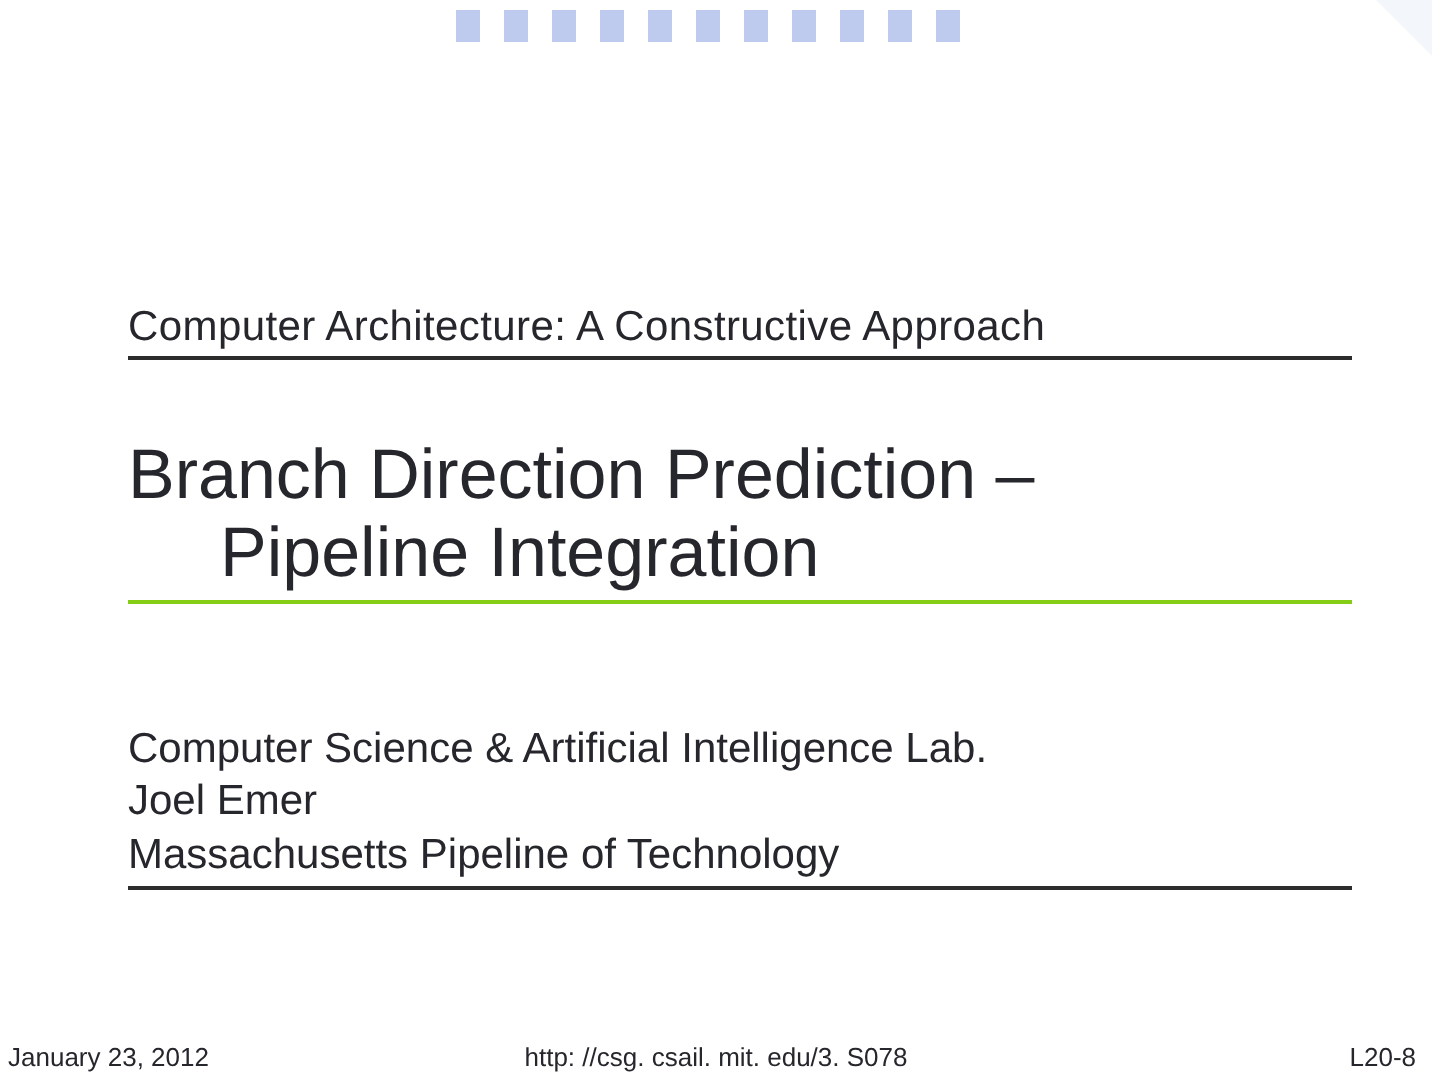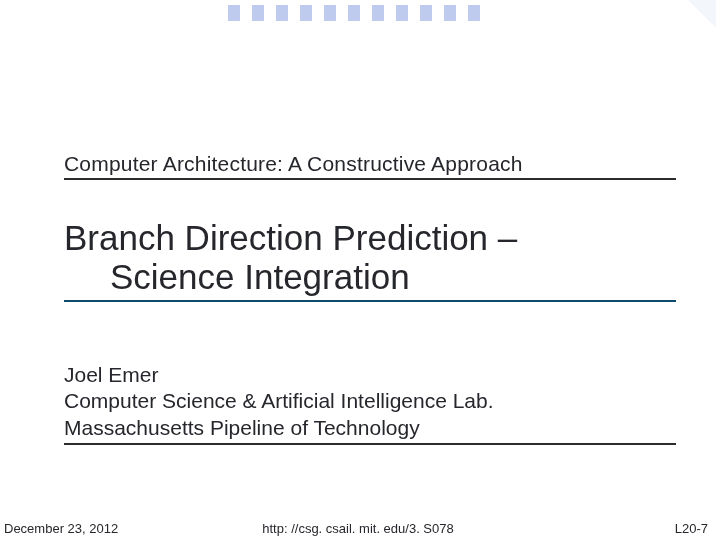--- a/index.html
+++ b/index.html
@@ -53,21 +53,21 @@
     padding-bottom: 2px;
     letter-spacing: 0.2px;
   }
   .title-block {
     position: absolute;
     top: 218px;
     left: 64px;
     right: 40px;
     font-size: 35px;
     line-height: 1.12;
-    border-bottom: 2px solid #0c4a6e;
+    border-bottom: 2px solid #84cc16;
     padding-bottom: 4px;
   }
   .title-block .line2 {
     padding-left: 46px;
   }
   .author-block {
     position: absolute;
     top: 362px;
     left: 64px;
     right: 40px;
@@ -116,26 +116,26 @@
     <div class="tick"></div>
     <div class="tick"></div>
   </div>
 
   <div class="corner"></div>
 
   <div class="course-line">Computer Architecture: A Constructive Approach</div>
 
   <div class="title-block">
     <div>Branch Direction Prediction –</div>
-    <div class="line2">Science Integration</div>
+    <div class="line2">Pipeline Integration</div>
   </div>
 
   <div class="author-block">
+    <div>Computer Science &amp; Artificial Intelligence Lab.</div>
     <div>Joel Emer</div>
-    <div>Computer Science &amp; Artificial Intelligence Lab.</div>
     <div>Massachusetts Pipeline of Technology</div>
   </div>
 
-  <div class="footer-date">December 23, 2012</div>
+  <div class="footer-date">January 23, 2012</div>
   <div class="footer-url">http: //csg. csail. mit. edu/3. S078</div>
-  <div class="footer-page">L20-7</div>
+  <div class="footer-page">L20-8</div>
 
 </div>
 
 </body></html>

